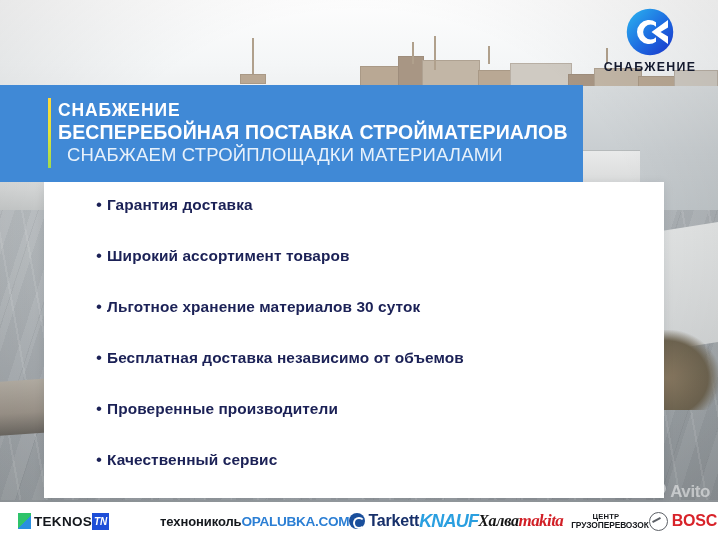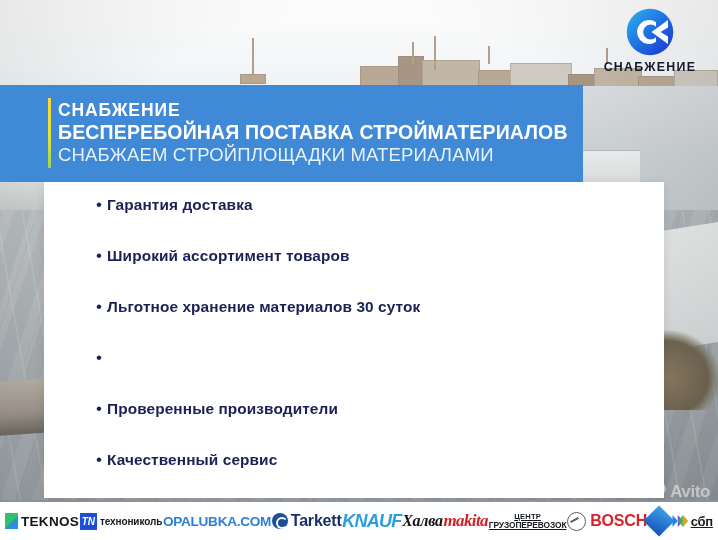--- a/index.html
+++ b/index.html
@@ -190,20 +190,21 @@
     line-height: 1.18;
     white-space: nowrap;
   }
   .banner-sub {
     font-size: 18.5px;
     font-weight: 400;
     letter-spacing: .15px;
     color: #e7f1fb;
     line-height: 1.2;
     white-space: nowrap;
+    margin-left: 9px;
   }
 
   
   .card {
     position: absolute;
     left: 44px;
     top: 182px;
     width: 620px;
     height: 316px;
     background: #ffffff;
@@ -241,21 +242,21 @@
     position: absolute;
     left: 0;
     bottom: 0;
     width: 718px;
     height: 38px;
     background: #ffffff;
     z-index: 9;
     display: flex;
     align-items: center;
     justify-content: space-between;
-    padding: 0 5px;
+    padding: 0 18px;
     box-sizing: border-box;
   }
   .logo {
     display: flex;
     align-items: center;
     height: 24px;
     flex: 0 0 auto;
     white-space: nowrap;
   }
   .lg-teknos-mark {
@@ -268,21 +269,21 @@
     font-size: 13.5px; font-weight: 700; letter-spacing: .3px; color: #13171c;
   }
   .lg-tn-mark {
     width: 17px; height: 17px; margin-right: 3px;
     background: #1d4ed8; color: #fff;
     font-size: 10px; font-weight: 700;
     display: flex; align-items: center; justify-content: center;
     font-style: italic;
   }
   .lg-tn-txt {
-    font-size: 10px; font-weight: 700; letter-spacing: -.1px; color: #13171c;
+    font-size: 13px; font-weight: 700; letter-spacing: -.1px; color: #13171c; margin-left: 48px;
   }
   .lg-tark-mark {
     width: 16px; height: 16px; margin-right: 3px;
     border-radius: 50%;
     background: #1a4f9c;
     position: relative;
   }
   .lg-tark-mark::after {
     content: "";
     position: absolute;
@@ -307,24 +308,24 @@
     font-size: 16px; font-weight: 700; font-style: italic; letter-spacing: -.3px;
     color: #151515;
     font-family: "Liberation Serif", serif;
   }
   .lg-makita {
     font-size: 17px; font-weight: 700; font-style: italic; letter-spacing: -.6px;
     color: #d11f26;
     font-family: "Liberation Serif", serif;
   }
   .lg-centr {
-    text-align: center; color: #16191d; line-height: 1.05; text-decoration: underline;
+    text-align: center; color: #16191d; line-height: 1.05;
   }
   .lg-centr-top { font-size: 7.6px; font-weight: 700; letter-spacing: .2px; }
-  .lg-centr-bot { font-size: 8.4px; font-weight: 700; letter-spacing: -.1px; }
+  .lg-centr-bot { font-size: 8.4px; font-weight: 700; letter-spacing: -.1px; margin-left: 8px; }
   .lg-bosch-mark {
     width: 17px; height: 17px; margin-right: 4px;
     border-radius: 50%;
     border: 1.6px solid #5c6066;
     position: relative;
   }
   .lg-bosch-mark::after {
     content: "";
     position: absolute; left: 2px; top: 6.5px;
     width: 9px; height: 2px; background: #5c6066;
@@ -445,20 +446,21 @@
       <li class="benefit">
         <span class="benefit-bullet">•</span>
         <span class="benefit-label">Широкий ассортимент товаров</span>
       </li>
       <li class="benefit">
         <span class="benefit-bullet">•</span>
         <span class="benefit-label">Льготное хранение материалов 30 суток</span>
       </li>
       <li class="benefit">
         <span class="benefit-bullet">•</span>
+        <span class="benefit-label">Бесплатная доставка независимо от объемов</span>
       </li>
       <li class="benefit">
         <span class="benefit-bullet">•</span>
         <span class="benefit-label">Проверенные производители</span>
       </li>
       <li class="benefit">
         <span class="benefit-bullet">•</span>
         <span class="benefit-label">Качественный сервис</span>
       </li>
     </ul>

